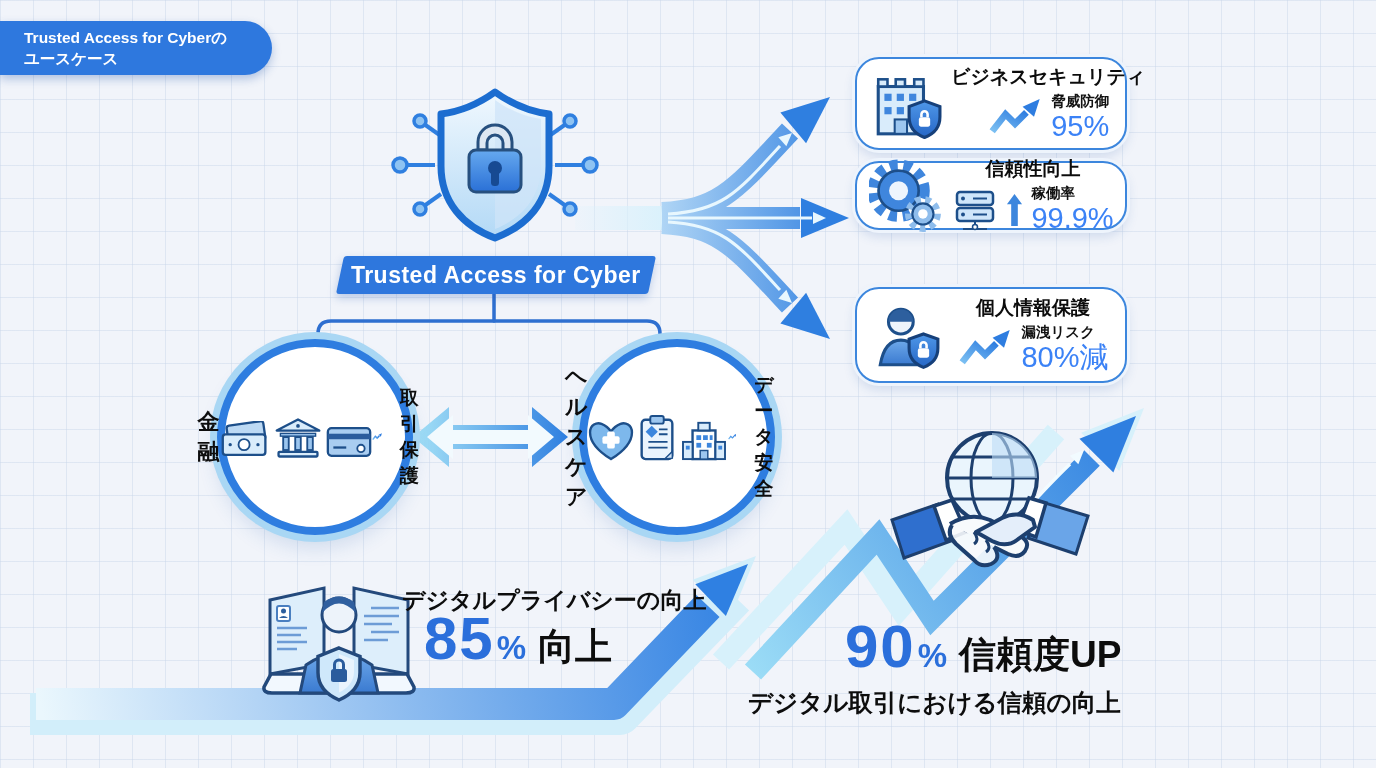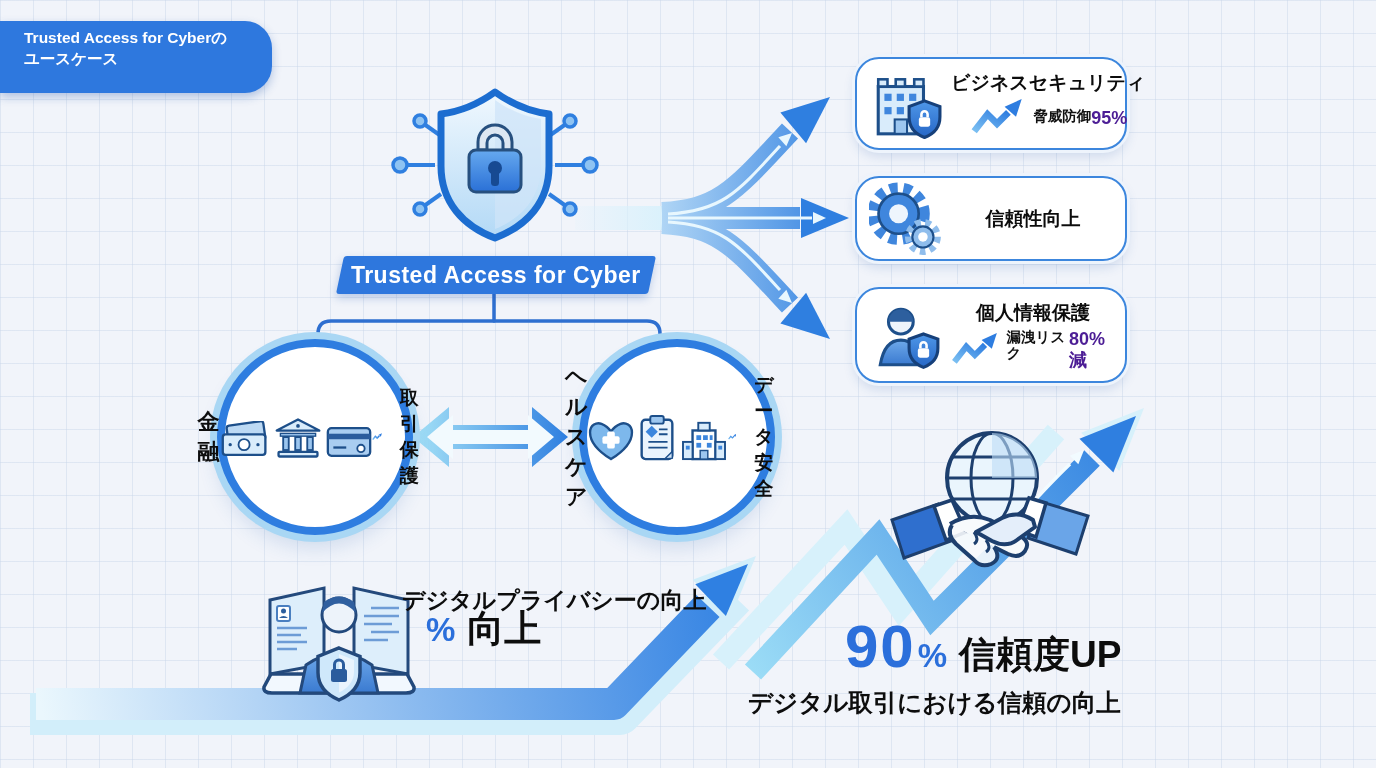--- a/index.html
+++ b/index.html
@@ -5,21 +5,21 @@
   html,body{margin:0;padding:0;}
   body{width:1376px;height:768px;overflow:hidden;font-family:"Liberation Sans","DejaVu Sans",sans-serif;}
   .canvas{position:relative;width:1376px;height:768px;background-color:#f1f4fa;
     background-image:linear-gradient(rgba(200,213,233,.45) 1px,transparent 1px),
                      linear-gradient(90deg,rgba(200,213,233,.45) 1px,transparent 1px);
     background-size:33px 33px;overflow:hidden;}
   svg{display:block;}
   .flow{position:absolute;left:0;top:0;z-index:1;}
 
   
-  .badge{position:absolute;left:0;top:21px;width:272px;height:72px;background:#2e78de;
+  .badge{position:absolute;left:0;top:21px;width:272px;height:54px;background:#2e78de;
     border-radius:0 27px 27px 0;color:#fff;font-weight:bold;font-size:15.5px;line-height:1.35;
     padding:7px 14px 0 24px;box-sizing:border-box;z-index:3;box-shadow:0 4px 10px rgba(25,80,170,.3);}
 
   
   .shield-hub{position:absolute;left:383px;top:86px;z-index:2;}
 
   
   .tac-banner{position:absolute;left:340px;top:256px;width:312px;height:38px;background:#2e77dd;
     transform:skewX(-12deg);border-radius:3px;z-index:2;display:flex;align-items:center;justify-content:center;
     box-shadow:0 4px 8px rgba(25,80,170,.25);}
@@ -34,23 +34,23 @@
   .sector-benefit{display:flex;align-items:center;gap:18px;font-size:19px;font-weight:800;color:#0d0d0d;}
 
   
   .benefit-box{position:absolute;left:855px;width:272px;background:#fff;border:2.5px solid #3c86dd;
     border-radius:24px;box-sizing:border-box;display:flex;align-items:center;padding:6px 10px;gap:6px;z-index:2;
     box-shadow:0 0 0 3px #eef4fc,0 6px 12px rgba(40,90,170,.18);}
   .box-icon{flex:0 0 78px;display:flex;justify-content:center;align-items:center;}
   .box-body{flex:1;display:flex;flex-direction:column;align-items:center;}
   .box-title{font-size:19px;font-weight:800;color:#0c0c0c;white-space:nowrap;}
   .box-metric-row{display:flex;align-items:center;gap:8px;margin-top:3px;}
-  .metric-stack{display:flex;line-height:1.15;justify-content:flex-end;}
+  .metric-stack{display:flex;flex-direction:column;line-height:1.15;justify-content:flex-end;}
   .metric-label{font-size:14.5px;font-weight:800;color:#111;}
-  .metric-value{font-size:18px;font-weight:700;color:#4c1d95;}
+  .metric-value{font-size:29px;font-weight:400;color:#3b82f6;}
 
   
   .person-laptop{position:absolute;left:260px;top:568px;z-index:2;}
   .privacy-title{position:absolute;left:402px;top:585px;font-size:23px;font-weight:800;color:#0d0d0d;z-index:2;}
   .stat-row{display:flex;align-items:baseline;z-index:2;}
   .privacy-stat{position:absolute;left:424px;top:604px;}
   .stat-value{font-size:60px;font-weight:800;color:#2b6fdb;letter-spacing:2px;}
   .stat-unit{font-size:33px;font-weight:800;color:#2b6fdb;margin-left:2px;}
   .stat-suffix{font-size:37px;font-weight:800;color:#0d0d0d;margin-left:12px;}
 
@@ -289,33 +289,52 @@
           <polygon points="27,0 24,9.3 18,4.1" fill="#2e7de0"></polygon>
         </svg>
         <div class="metric-stack">
           <span class="metric-label">脅威防御</span>
           <span class="metric-value">95%</span>
         </div>
       </div>
     </div>
   </div>
 
-  <div class="benefit-box" style="top:176px;height:85px">
+  <div class="benefit-box" style="top:161px;height:69px">
     <div class="box-icon">
       <svg width="74" height="74" viewBox="0 0 70 70">
         <circle cx="28" cy="30" r="24" fill="none" stroke="#3f86dd" stroke-width="11" stroke-dasharray="7.5 5.5"></circle>
         <circle cx="28" cy="30" r="19" fill="#3f86dd" stroke="#1d4f8a" stroke-width="2.5"></circle>
         <circle cx="28" cy="30" r="9" fill="#eef5fd"></circle>
         <circle cx="51" cy="52" r="13" fill="none" stroke="#8fbdec" stroke-width="8" stroke-dasharray="5 4"></circle>
         <circle cx="51" cy="52" r="10" fill="#8fbdec" stroke="#1d4f8a" stroke-width="2"></circle>
         <circle cx="51" cy="52" r="4.5" fill="#fff"></circle>
       </svg>
     </div>
     <div class="box-body">
       <div class="box-title">信頼性向上</div>
+      <div class="box-metric-row">
+        <svg width="46" height="42" viewBox="0 0 44 42">
+          <rect x="4" y="3" width="36" height="13" rx="3" fill="#cfe6fa" stroke="#1d4f8a" stroke-width="2.5"></rect>
+          <circle cx="10" cy="9.5" r="2" fill="#1d4f8a"></circle>
+            <path d="M20,9.5 H34" stroke="#1d4f8a" stroke-width="2"></path>
+          <rect x="4" y="19" width="36" height="13" rx="3" fill="#cfe6fa" stroke="#1d4f8a" stroke-width="2.5"></rect>
+          <circle cx="10" cy="25.5" r="2" fill="#1d4f8a"></circle>
+            <path d="M20,25.5 H34" stroke="#1d4f8a" stroke-width="2"></path>
+          <path d="M22,32 V36 M10,40 H34" stroke="#1d4f8a" stroke-width="2"></path>
+          <circle cx="22" cy="38" r="2.5" fill="#fff" stroke="#1d4f8a" stroke-width="1.5"></circle>
+        </svg>
+        <svg width="17" height="34" viewBox="0 0 18 34">
+          <polygon points="9,0 17,11 12.5,11 12.5,34 5.5,34 5.5,11 1,11" fill="#3c86dd"></polygon>
+        </svg>
+        <div class="metric-stack">
+          <span class="metric-label">稼働率</span>
+          <span class="metric-value">99.9%</span>
+        </div>
+      </div>
     </div>
   </div>
 
   <div class="benefit-box" style="top:287px;height:96px">
     <div class="box-icon">
       <svg width="72" height="72" viewBox="0 0 70 70">
         <circle cx="30" cy="22" r="12" fill="#eef4fb" stroke="#1d4f8a" stroke-width="3"></circle>
         <path d="M18,22 a12,12 0 0 1 24,0 z" fill="#2d5f9e"></path>
         <path d="M10,64 q4,-24 20,-24 q16,0 20,24 z" fill="url(#personGrad)" stroke="#1d4f8a" stroke-width="3"></path>
         <path d="M52,34 l14,5 v9 c0,10 -6,15.5 -14,18.5 c-8,-3 -14,-8.5 -14,-18.5 v-9 z" fill="url(#smShield)" stroke="#16407a" stroke-width="3"></path>
@@ -351,20 +370,21 @@
     <path d="M62,45 q17,-19 34,0 l-2,-11 q-15,-11 -30,0 z" fill="#2f5f9f"></path>
     <path d="M46,97 q33,-23 66,0 l6,28 H40 Z" fill="url(#personGrad)" stroke="#23497c" stroke-width="3"></path>
     <path d="M79,80 l21,8.5 v16 c0,14 -9.5,22.5 -21,27.5 c-11.5,-5 -21,-13.5 -21,-27.5 v-16 z" fill="#cfe8fb" stroke="#23497c" stroke-width="3.5"></path>
     <path d="M79,86 l15,6 v12 c0,10 -7,16.5 -15,20.5 z" fill="#e9f4fd"></path>
     <rect x="71" y="101" width="16" height="13" rx="2.5" fill="#2a5c9d"></rect>
     <path d="M74.5,101 v-4.5 a4.5,4.5 0 0 1 9,0 v4.5" stroke="#2a5c9d" stroke-width="3" fill="none"></path>
   </svg>
 
   <div class="privacy-title">デジタルプライバシーの向上</div>
   <div class="stat-row privacy-stat">
+    <span class="stat-value">85</span>
     <span class="stat-unit">%</span>
     <span class="stat-suffix">向上</span>
   </div>
 
   <svg class="globe-handshake" width="200" height="170" viewBox="0 0 200 170">
     <circle cx="102" cy="50" r="45" fill="#eaf5fd" stroke="#1d3f6e" stroke-width="4"></circle>
     <ellipse cx="102" cy="50" rx="21" ry="45" fill="none" stroke="#1d3f6e" stroke-width="3"></ellipse>
     <path d="M62,29 H142 M57,50 H147 M62,71 H142" stroke="#1d3f6e" stroke-width="3" fill="none"></path>
     <path d="M102,5 a45,45 0 0 1 45,45 l-45,0 z" fill="#bcdcf6" opacity="0.6"></path>
     <polygon points="2,92 48,76 64,112 14,130" fill="#2f6fce" stroke="#1d3f6e" stroke-width="3"></polygon>

